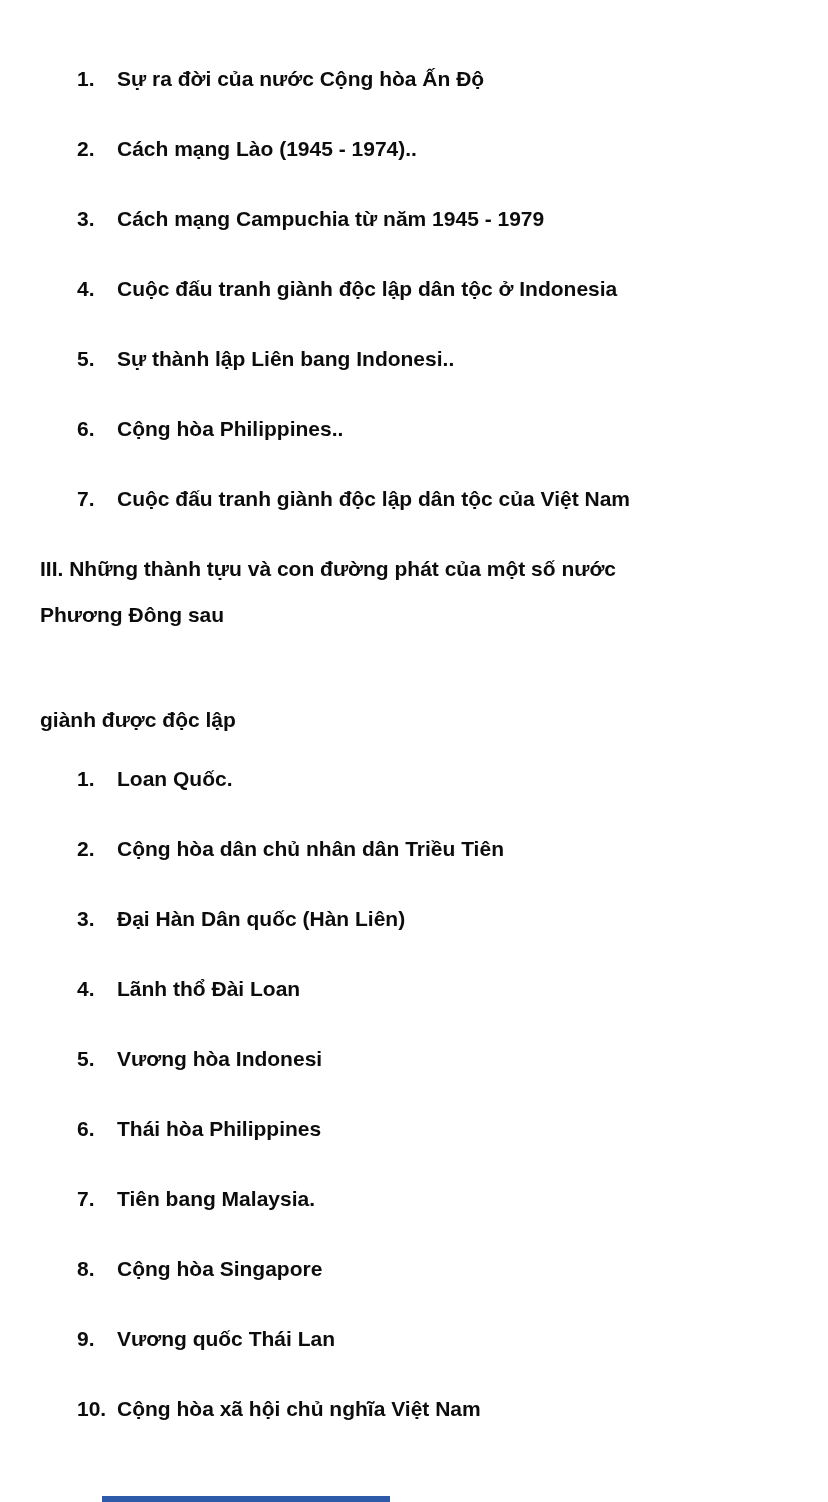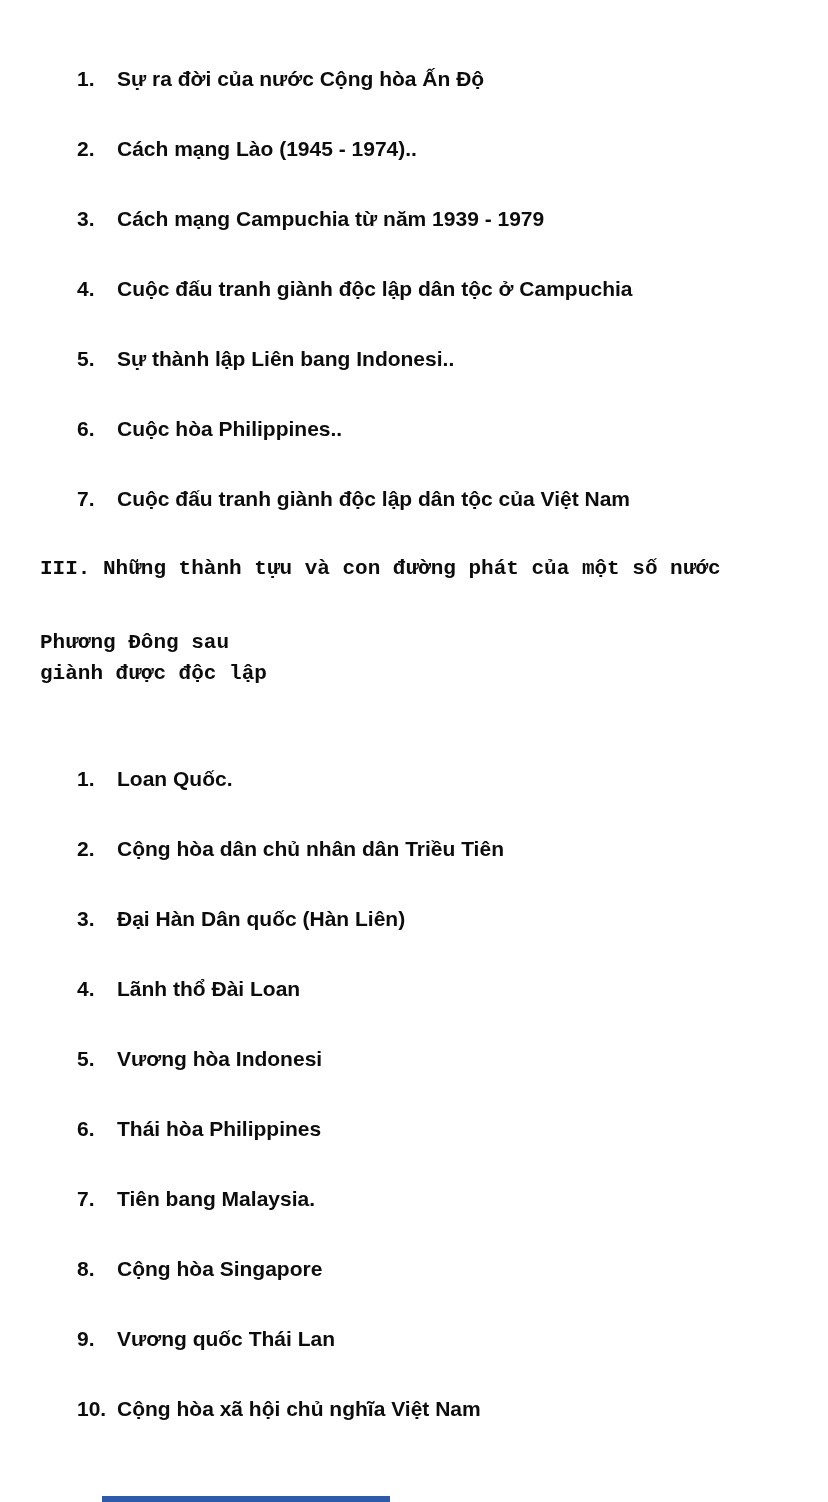--- a/index.html
+++ b/index.html
@@ -32,21 +32,20 @@
   }
   .list-line .txt {
     position: absolute;
     left: 117px;
     display: inline-block;
   }
   .heading-line {
     position: absolute;
     left: 40px;
     white-space: nowrap;
-    font-family: Liberation Mono, monospace;
   }
   .cutoff-bar {
     position: absolute;
     left: 102px;
     top: 1496px;
     width: 288px;
     height: 6px;
     background: #2d5aa9;
   }
 </style>
@@ -58,42 +57,42 @@
   <div class="doc-line list-line" style="top:66px">
     <span class="num">1.</span>
     <span class="txt">Sự ra đời của nước Cộng hòa Ấn Độ</span>
   </div>
   <div class="doc-line list-line" style="top:136px">
     <span class="num">2.</span>
     <span class="txt">Cách mạng Lào (1945 - 1974)..</span>
   </div>
   <div class="doc-line list-line" style="top:206px">
     <span class="num">3.</span>
-    <span class="txt">Cách mạng Campuchia từ năm 1939 - 1979</span>
+    <span class="txt">Cách mạng Campuchia từ năm 1945 - 1979</span>
   </div>
   <div class="doc-line list-line" style="top:276px">
     <span class="num">4.</span>
-    <span class="txt">Cuộc đấu tranh giành độc lập dân tộc ở Campuchia</span>
+    <span class="txt">Cuộc đấu tranh giành độc lập dân tộc ở Indonesia</span>
   </div>
   <div class="doc-line list-line" style="top:346px">
     <span class="num">5.</span>
     <span class="txt">Sự thành lập Liên bang Indonesi..</span>
   </div>
   <div class="doc-line list-line" style="top:416px">
     <span class="num">6.</span>
-    <span class="txt">Cuộc hòa Philippines..</span>
+    <span class="txt">Cộng hòa Philippines..</span>
   </div>
   <div class="doc-line list-line" style="top:486px">
     <span class="num">7.</span>
     <span class="txt">Cuộc đấu tranh giành độc lập dân tộc của Việt Nam</span>
   </div>
 
   <div class="heading-line" style="top:556px">III. Những thành tựu và con đường phát của một số nước</div>
-  <div class="heading-line" style="top:630px">Phương Đông sau</div>
-  <div class="heading-line" style="top:661px">giành được độc lập</div>
+  <div class="heading-line" style="top:602px">Phương Đông sau</div>
+  <div class="heading-line" style="top:707px">giành được độc lập</div>
 
   <div class="doc-line list-line" style="top:766px">
     <span class="num">1.</span>
     <span class="txt">Loan Quốc.</span>
   </div>
   <div class="doc-line list-line" style="top:836px">
     <span class="num">2.</span>
     <span class="txt">Cộng hòa dân chủ nhân dân Triều Tiên</span>
   </div>
   <div class="doc-line list-line" style="top:906px">

